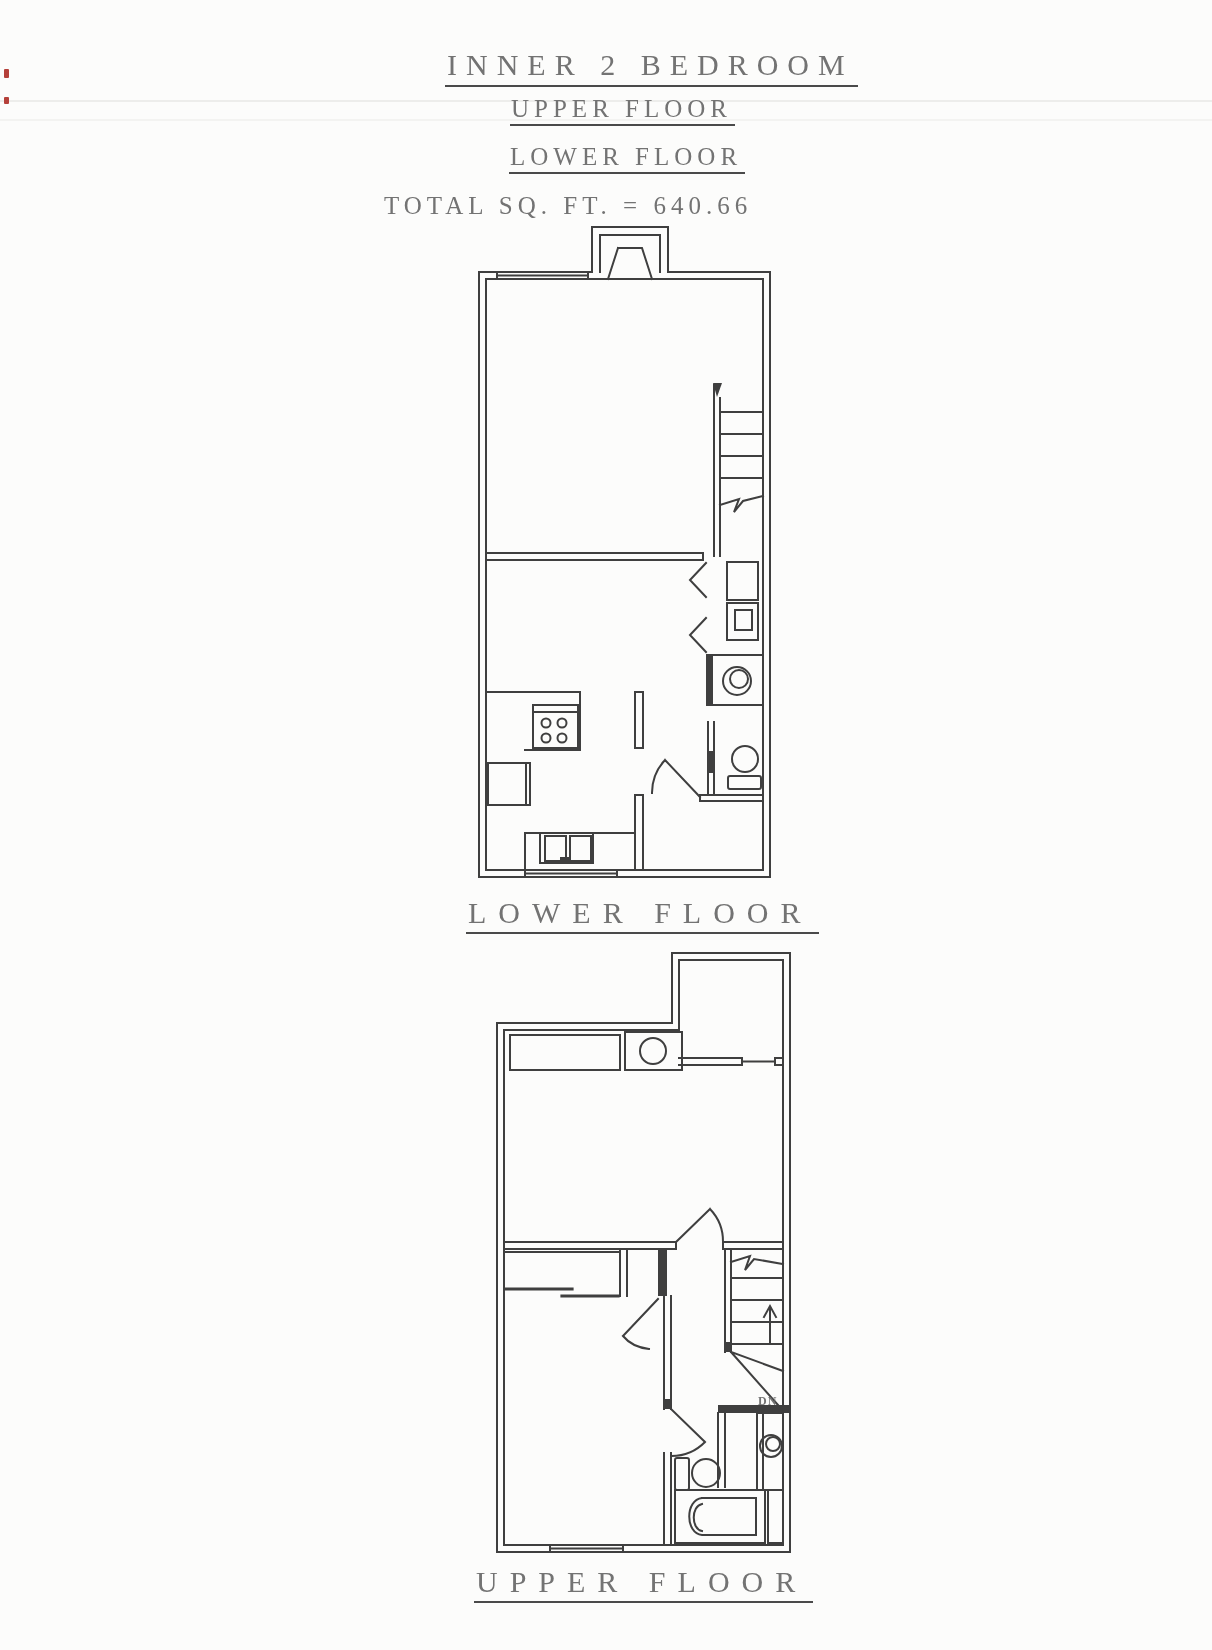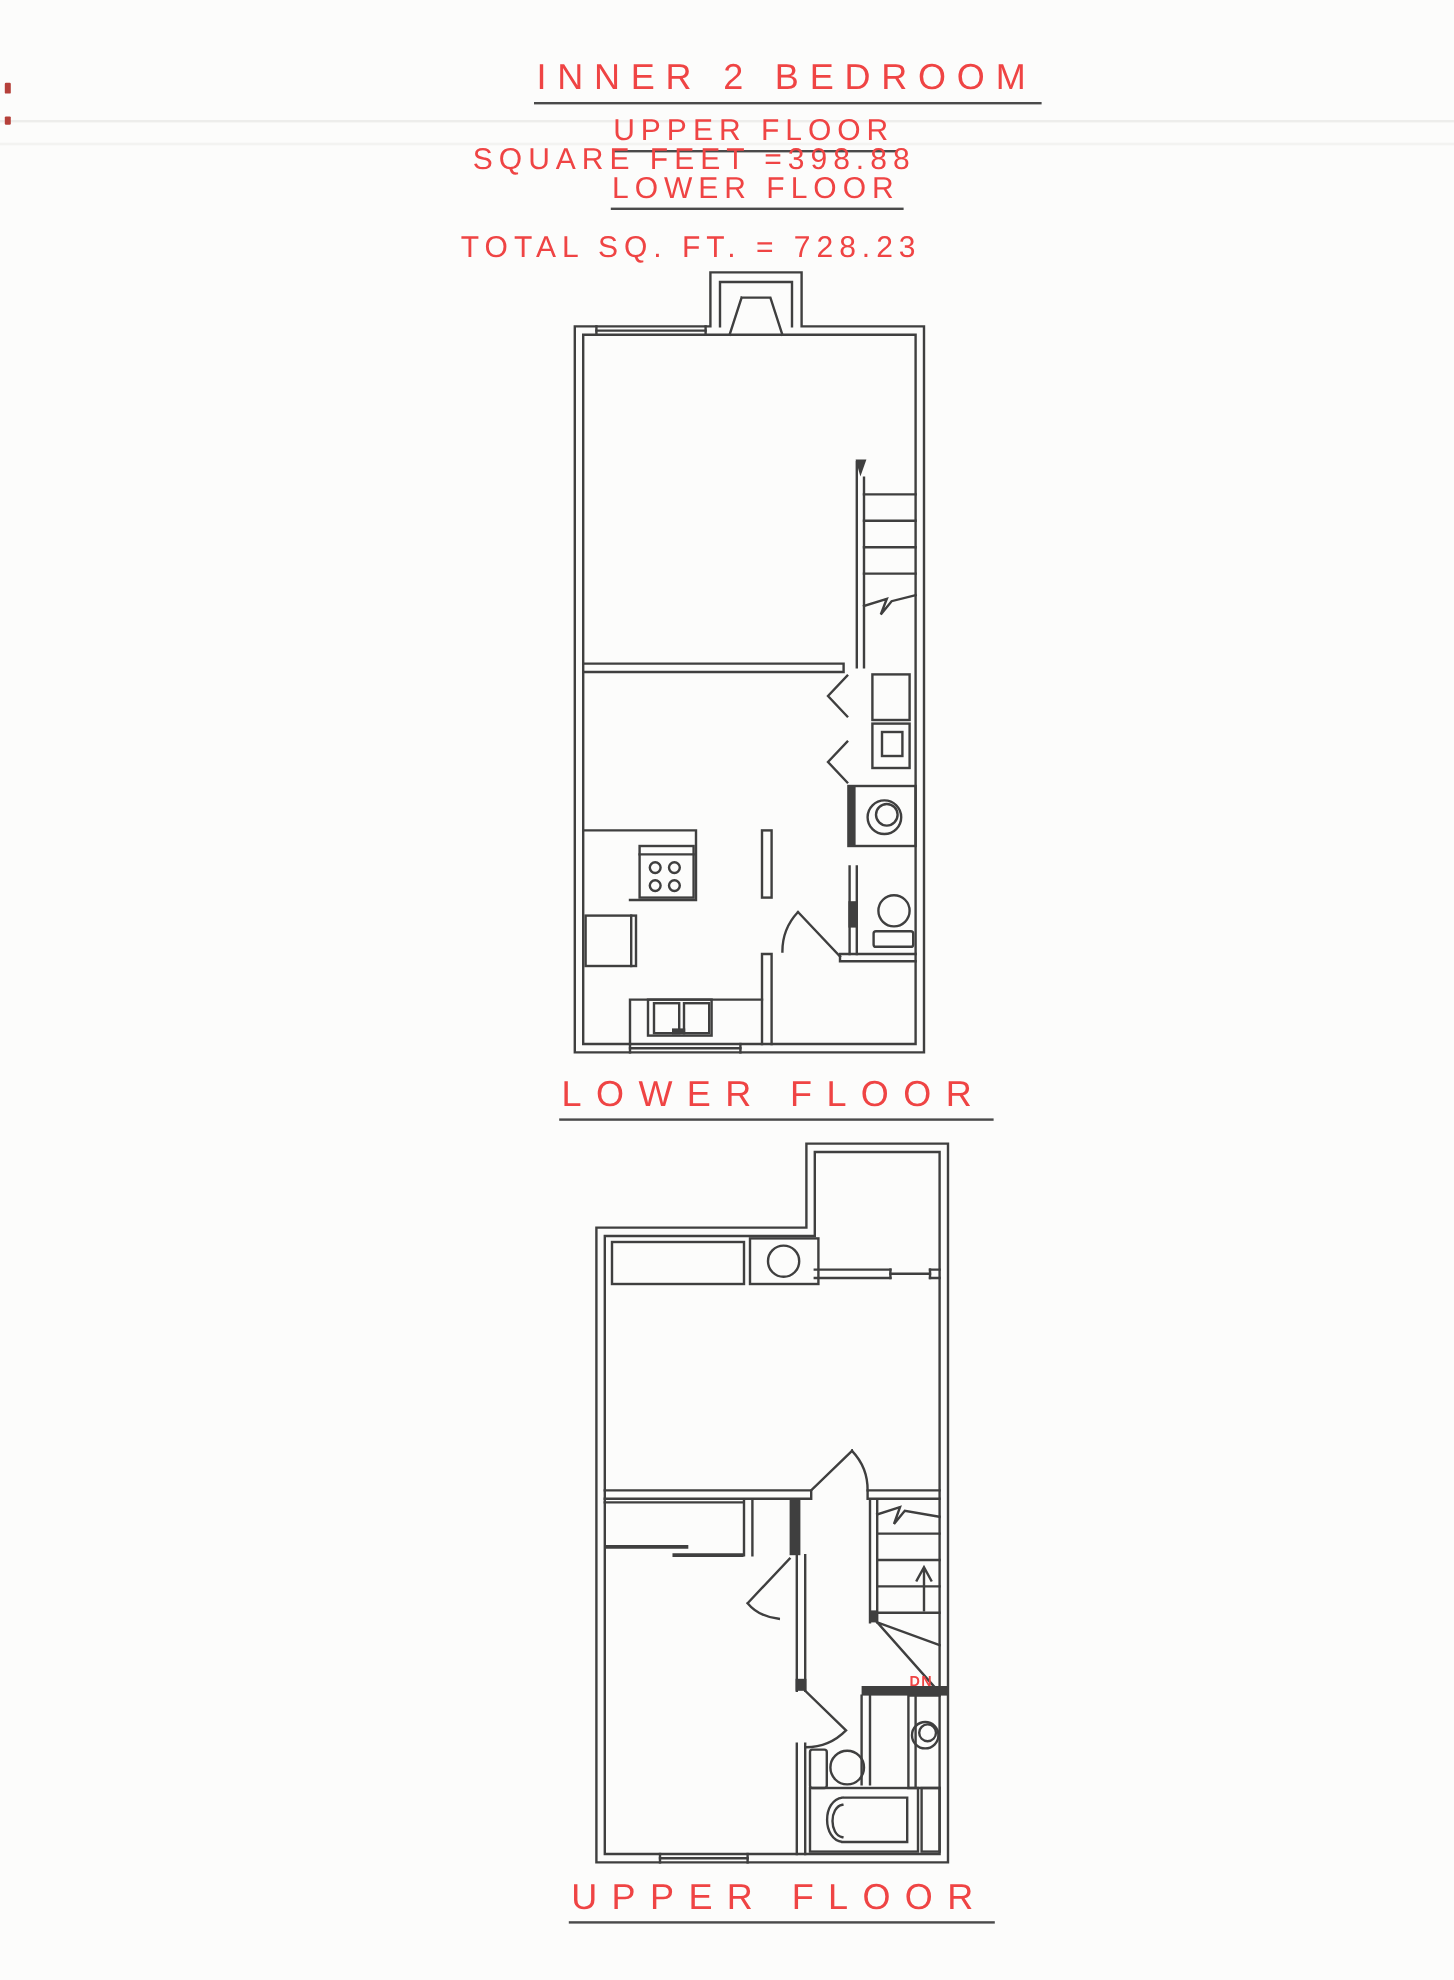--- a/index.html
+++ b/index.html
@@ -3,21 +3,21 @@
 <meta charset="utf-8">
 <style>
   html,body{margin:0;padding:0;}
   body{
     width:1212px;height:1650px;position:relative;overflow:hidden;
     background:#fcfcfb;
     font-family:"Liberation Sans","DejaVu Sans",sans-serif;
     color:#3f3f3f;
   }
   .sheet{position:absolute;inset:0;}
-  .t{position:absolute;white-space:nowrap;color:#ef4444;font-weight:400;}
+  .t{position:absolute;white-space:nowrap;color:#737373;font-weight:400;font-family:Liberation Serif, serif;}
   .title{font-size:30px;letter-spacing:9px;border-bottom:2px solid #4a4a4a;padding:0 4px 3px 2px;}
   .sub{font-size:25px;letter-spacing:5px;}
   .subu{border-bottom:2px solid #4a4a4a;padding:0 3px 1px 1px;}
   .planlabel{font-size:30px;letter-spacing:12px;border-bottom:2px solid #4a4a4a;padding:0 6px 2px 2px;}
   .dn{font-size:12px;font-weight:700;letter-spacing:1px;margin-top:45px;}
   svg{position:absolute;left:0;top:0;}
   .ln{stroke:#3f3f3f;stroke-width:2;fill:none;stroke-linecap:square;}
   .ln3{stroke:#3f3f3f;stroke-width:3.2;fill:none;stroke-linecap:square;}
   .fillink{fill:#3f3f3f;stroke:none;}
   .artifact{position:absolute;left:0;width:1212px;background:#ededeb;}
@@ -28,23 +28,22 @@
 
 <div class="sheet">
 
   <div class="artifact" style="top:100px;height:2px;"></div>
   <div class="artifact" style="top:119px;height:2px;opacity:.6;"></div>
   <div class="redmark" style="left:4px;top:69px;width:5px;height:9px;"></div>
   <div class="redmark" style="left:4px;top:97px;width:5px;height:7px;"></div>
 
   <div class="t title" style="left:445px;top:48px;">INNER 2 BEDROOM</div>
   <div class="t sub subu" style="left:510px;top:95px;">UPPER FLOOR</div>
-  <div class="t sub" style="left:394px;top:119px;">SQUARE FEET =398.88</div>
   <div class="t sub subu" style="left:509px;top:143px;">LOWER FLOOR</div>
-  <div class="t sub" style="left:384px;top:192px;">TOTAL SQ. FT. = 728.23</div>
+  <div class="t sub" style="left:384px;top:192px;">TOTAL SQ. FT. = 640.66</div>
 
   <svg width="1212" height="1650" viewBox="0 0 1212 1650">
 
     <g>
 
       <path class="ln" d="M479,272 H592 V227 H668 V272 H770 V877 H479 Z"></path>
       <path class="ln" d="M486,279 H763 V870 H486 Z"></path>
 
       <g>
         <path class="ln" d="M600,272 V235 H660 V272"></path>

